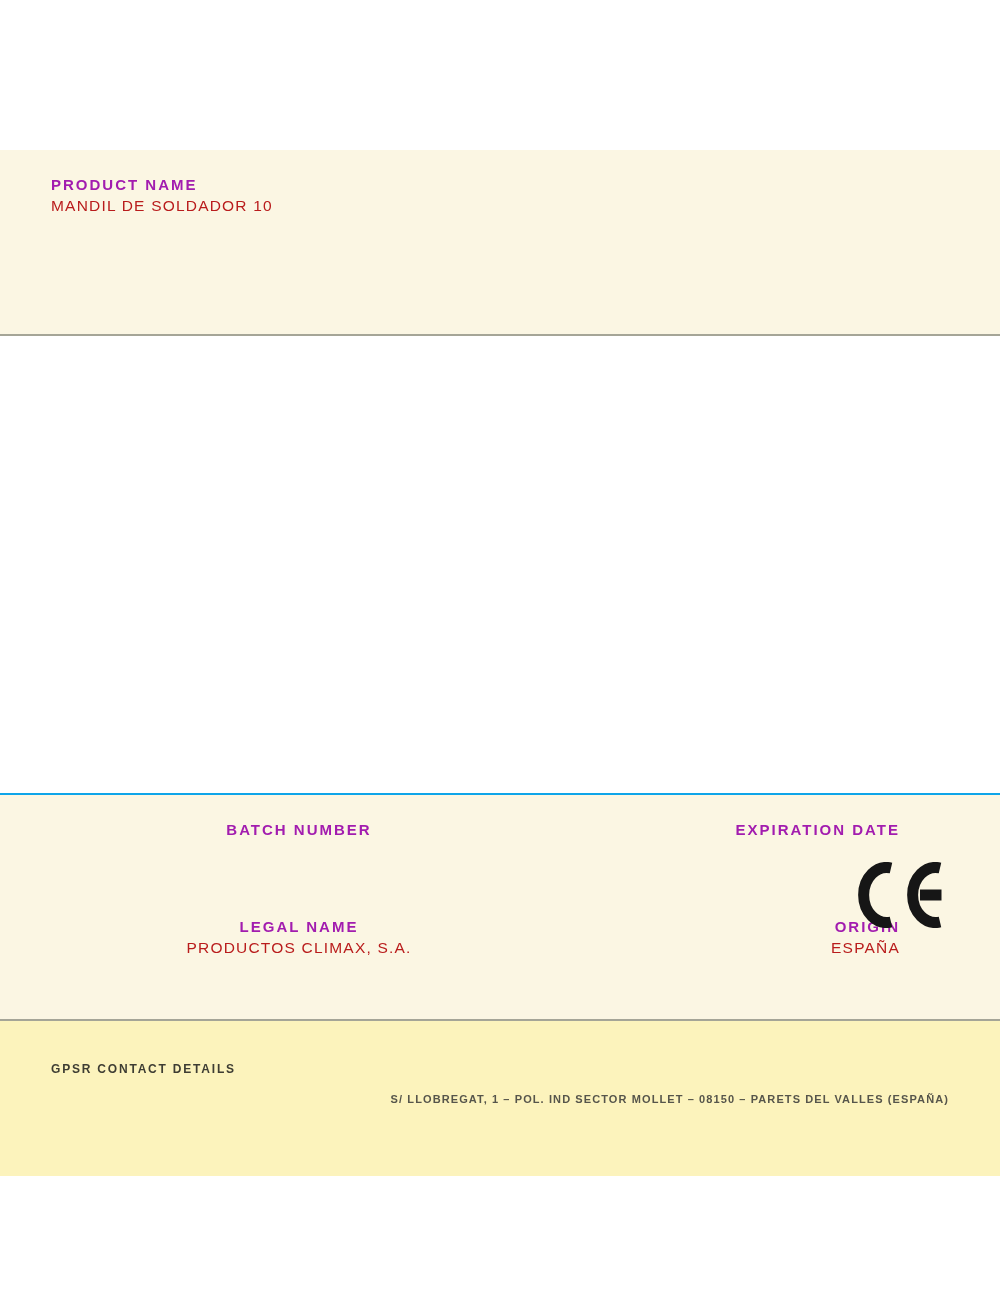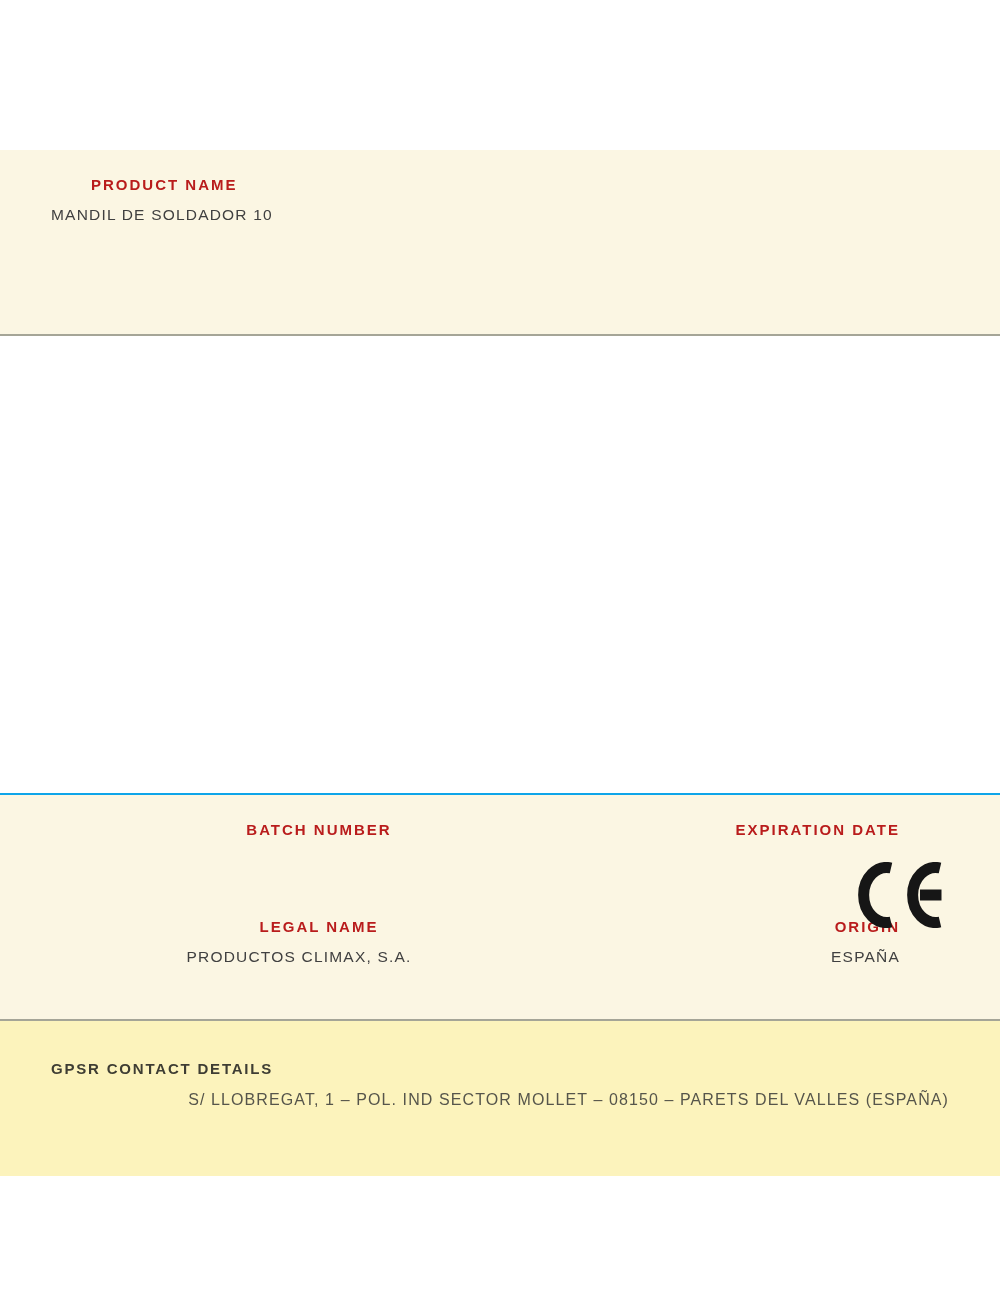--- a/index.html
+++ b/index.html
@@ -21,30 +21,29 @@
     height: 186px;
     border-bottom: 2px solid #a5a597;
     padding: 25px 51px 0 51px;
   }
   .field + .field { margin-top: 40px; }
   .field-label {
     font-size: 15px;
     font-weight: 700;
     letter-spacing: 2px;
     line-height: 20px;
-    color: #b91c1c;
-    margin-left: 40px;
+    color: #a21caf;
   }
   .field-value {
     font-size: 15.5px;
     font-weight: 400;
     letter-spacing: 1.2px;
     line-height: 21px;
-    color: #404040;
-    margin-top: 9px;
+    color: #b91c1c;
+    margin-top: 0;
   }
 
   
   .spacer-mid { height: 457px; background: #ffffff; }
 
   
   .details-section {
     position: relative;
     height: 228px;
     border-top: 2px solid #0ea5e9;
@@ -66,31 +65,31 @@
     height: 66px;
   }
   .ce-mark svg { display: block; width: 84px; height: 66px; }
 
   
   .gpsr-section {
     height: 155px;
     padding: 38px 51px 0 51px;
   }
   .gpsr-title {
-    font-size: 15px;
+    font-size: 12px;
     font-weight: 700;
     letter-spacing: 1.8px;
     line-height: 20px;
     color: #3e3d33;
   }
   .gpsr-address {
     margin-top: 10px;
     text-align: right;
-    font-size: 16px;
-    font-weight: 400;
+    font-size: 11px;
+    font-weight: 700;
     letter-spacing: 1.1px;
     line-height: 21px;
     color: #56554b;
   }
 </style>
 </head>
 <body>
 
 <div class="spacer-top"></div>
 

